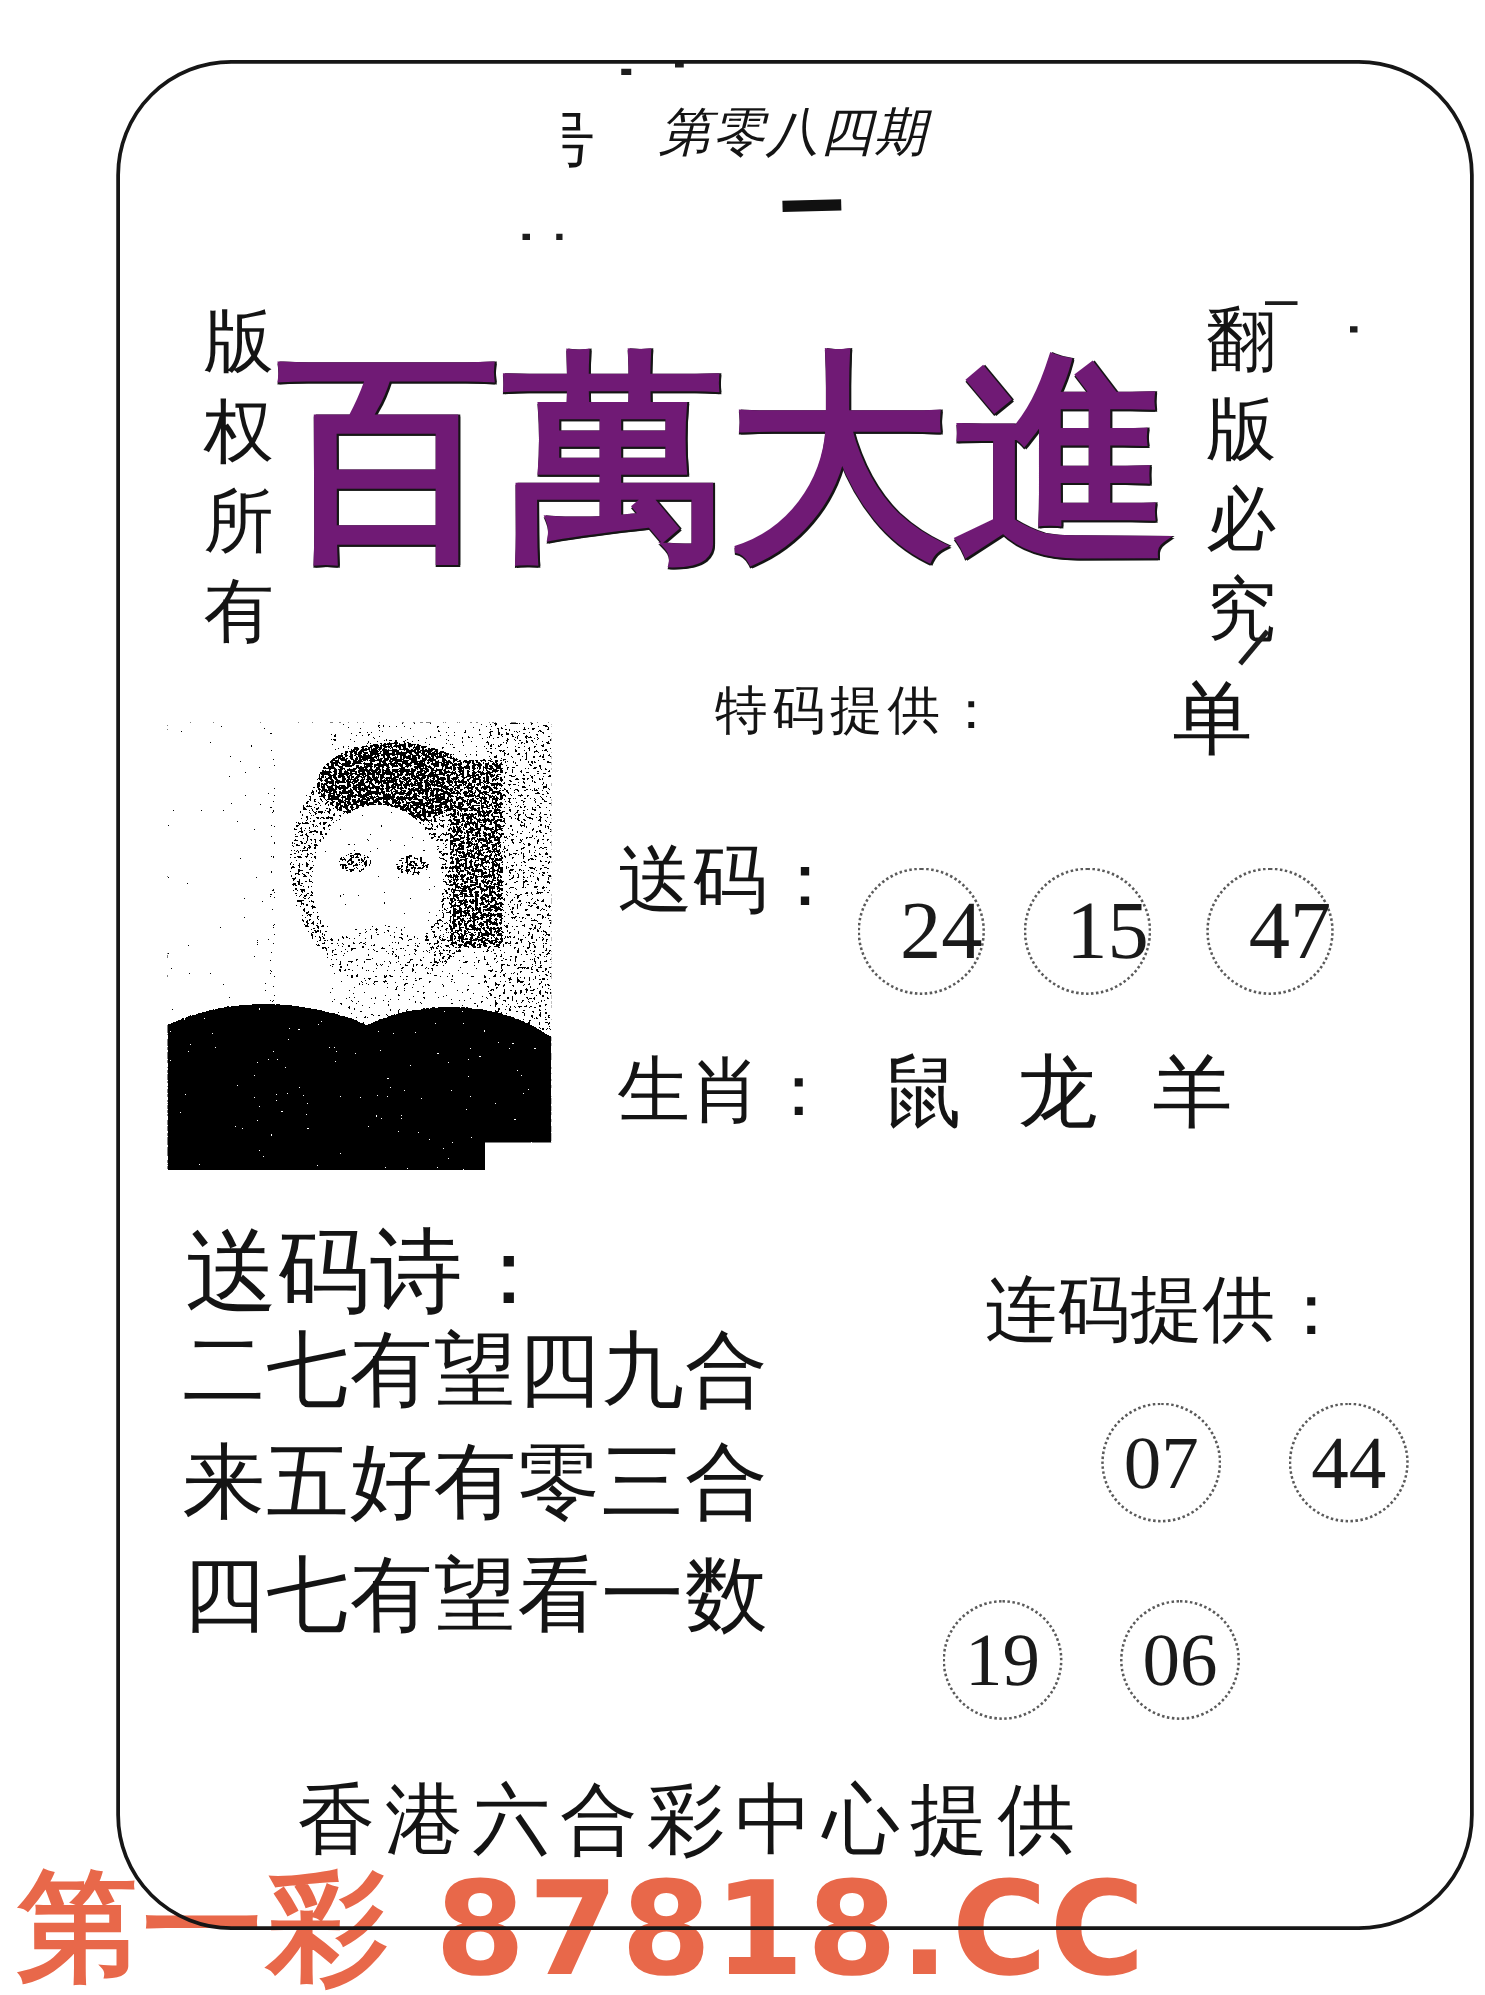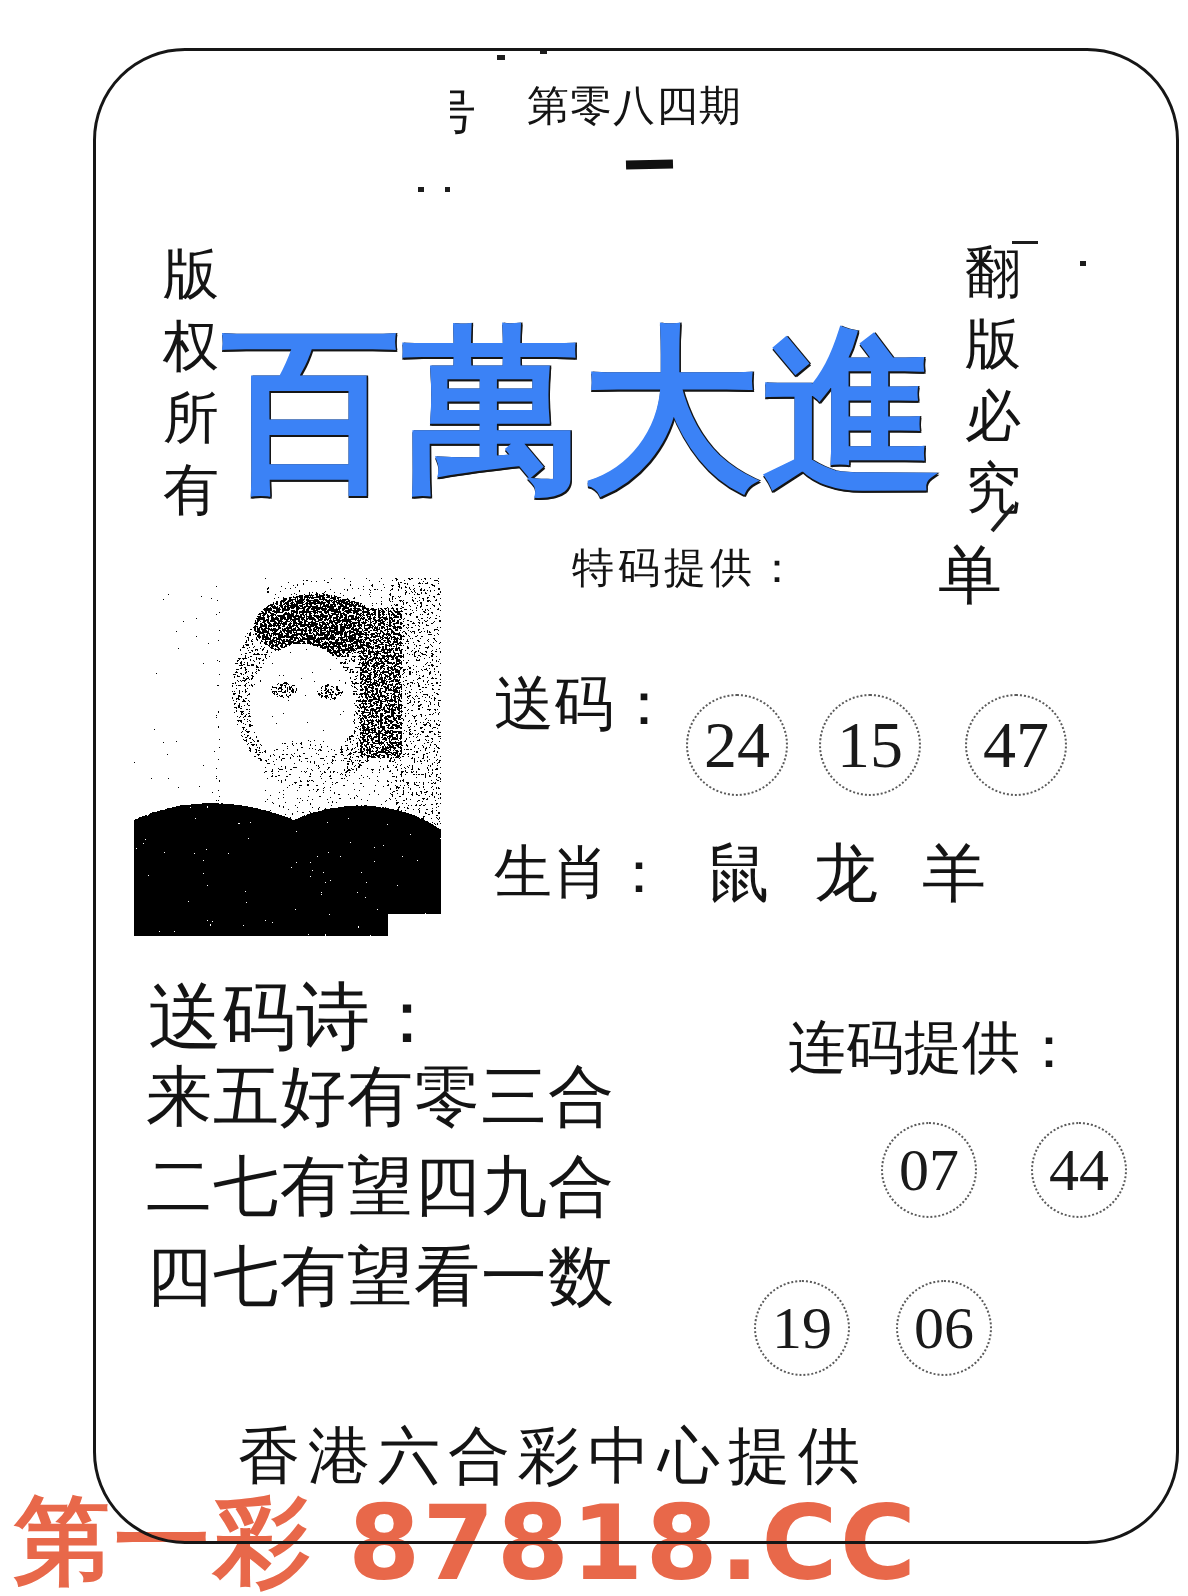--- a/index.html
+++ b/index.html
@@ -7,54 +7,53 @@
     position:relative;width:1188px;height:1596px;background:#ffffff;overflow:hidden;
     font-family:"Liberation Serif","DejaVu Serif",serif;color:#141414;
   }
   .abs{position:absolute;}
   
   #frame{
     left:93px;top:48px;width:1080px;height:1490px;
     border:3px solid #161616;border-radius:92px;z-index:5;pointer-events:none;
   }
   
-  #issue{left:527px;top:78px;font-size:42px;letter-spacing:1px;white-space:nowrap;z-index:2;}
+  #issue{left:527px;top:78px;font-size:42px;letter-spacing:1px;white-space:nowrap;z-index:2;font-style:italic;}
   #partial-char{left:450px;top:80px;width:32px;height:56px;overflow:hidden;font-size:48px;z-index:2;}
   #partial-char span{display:inline-block;margin-left:-22px;}
   #header-dash{left:626px;top:160px;width:47px;height:9px;background:#111;transform:rotate(-1.5deg);z-index:2;}
   
   .vcol{z-index:2;font-size:56px;line-height:1;text-align:center;}
   .vcol div{margin-bottom:16px;}
   #copyright-col{left:161px;top:246px;width:60px;}
   #reprint-col{left:963px;top:244px;width:60px;}
   
   #title{
     left:222px;top:266px;font-size:178px;line-height:1.15;font-weight:bold;letter-spacing:2px;
-    white-space:nowrap;z-index:2;color:#3b82f6;
+    white-space:nowrap;z-index:2;color:#701a75;
     text-shadow:1.5px 0 0 #151515,0 1.5px 0 #151515,1.5px 1.5px 0 #151515;
-    margin-top:44px;
   }
   
   .row-label{white-space:nowrap;z-index:2;}
   #special-label{left:572px;top:540px;font-size:42px;letter-spacing:4px;}
   #special-value{left:938px;top:532px;font-size:64px;}
   #songma-label{left:494px;top:664px;font-size:60px;}
   #zodiac-label{left:494px;top:834px;font-size:58px;}
   #zodiac-values{left:706px;top:830px;display:flex;gap:44px;font-size:64px;z-index:2;}
   #poem-label{left:148px;top:968px;font-size:74px;z-index:2;}
   #poem-lines{left:146px;top:1052px;font-size:66px;line-height:90px;letter-spacing:1px;z-index:2;white-space:nowrap;}
   #lianma-label{left:788px;top:984px;font-size:58px;margin-top:25px;}
   #footer-line{left:238px;top:1414px;font-size:62px;letter-spacing:8px;z-index:2;white-space:nowrap;}
   
   .numcircle{
     display:flex;align-items:center;justify-content:center;
     border:2px dotted #5a5a5a;border-radius:50%;z-index:2;
     font-family:"Liberation Serif","DejaVu Serif",serif;color:#1a1a1a;
   }
-  .c-lg{width:98px;height:98px;font-size:66px;}
+  .c-lg{width:98px;height:98px;font-size:66px;justify-content:flex-end;}
   .c-md{width:92px;height:92px;font-size:60px;}
   
   #banner{
     left:14px;top:1478px;display:flex;align-items:center;gap:34px;z-index:3;
     font-family:"DejaVu Sans","Liberation Sans",sans-serif;font-weight:bold;white-space:nowrap;
   }
   #banner .brand{font-size:96px;letter-spacing:4px;}
   #banner .site{font-size:104px;letter-spacing:2px;}
   
   #photo{left:134px;top:578px;width:307px;height:358px;z-index:1;}
@@ -106,22 +105,22 @@
 
   <div id="zodiac-label" class="abs row-label">生肖：</div>
   <div id="zodiac-values" class="abs">
     <span>鼠</span>
     <span>龙</span>
     <span>羊</span>
   </div>
 
   <div id="poem-label" class="abs row-label">送码诗：</div>
   <div id="poem-lines" class="abs">
+    <div>二七有望四九合</div>
     <div>来五好有零三合</div>
-    <div>二七有望四九合</div>
     <div>四七有望看一数</div>
   </div>
 
   <div id="lianma-label" class="abs row-label">连码提供：</div>
   <div class="abs numcircle c-md" style="left:881px;top:1122px;">
     <span>07</span>
   </div>
   <div class="abs numcircle c-md" style="left:1031px;top:1122px;">
     <span>44</span>
   </div>

